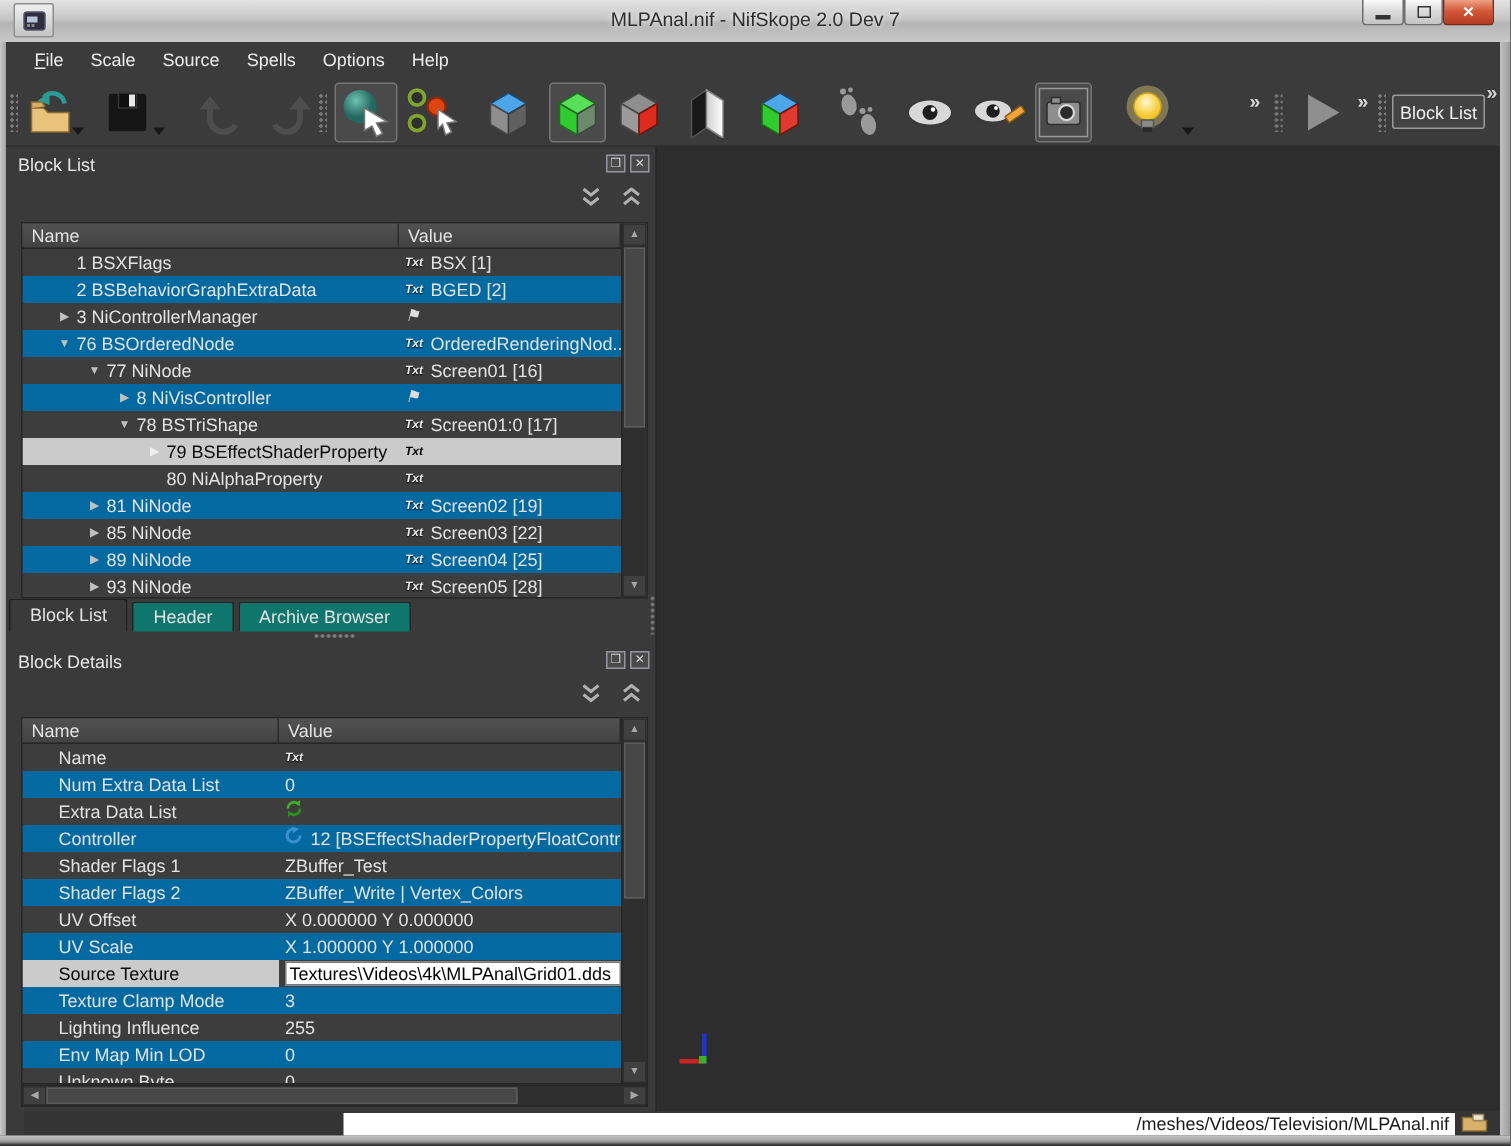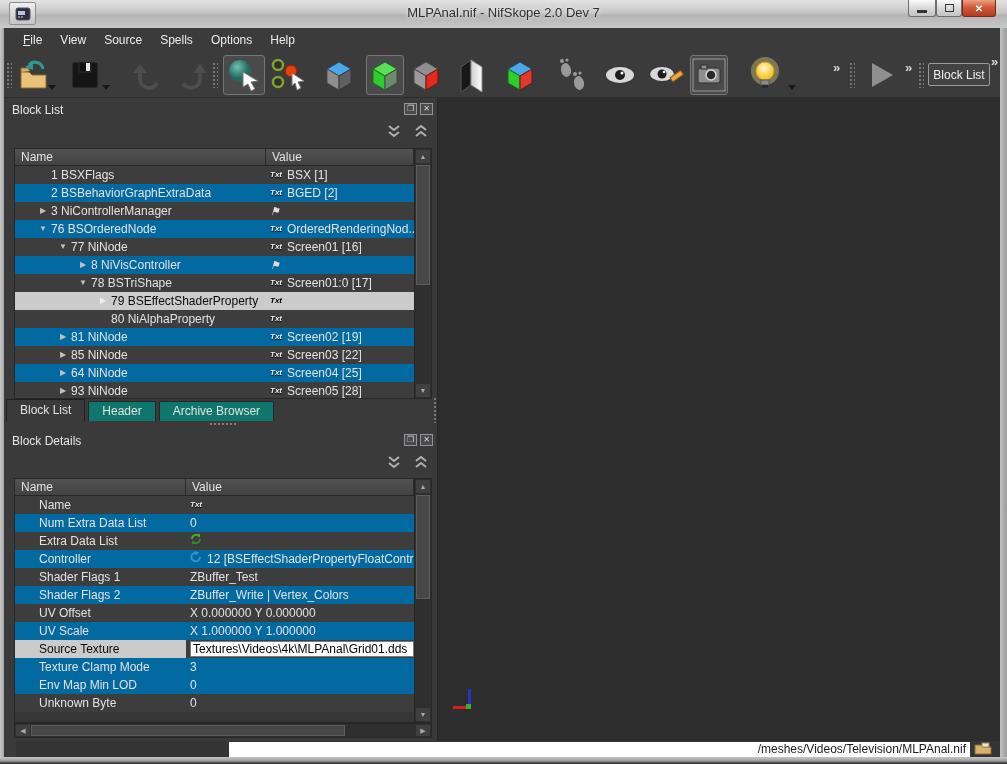--- a/index.html
+++ b/index.html
@@ -134,21 +134,21 @@
     <div class="capbtn max">
         <span class="max-glyph"></span>
       </div>
     <div class="capbtn close">
         <span>✕</span>
       </div>
   </div>
 
   <div class="menubar">
     <span class="menu-item mn-file">File</span>
-    <span class="menu-item">View</span>
+    <span class="menu-item">Scale</span>
     <span class="menu-item">Source</span>
     <span class="menu-item">Spells</span>
     <span class="menu-item">Options</span>
     <span class="menu-item">Help</span>
   </div>
 
   <div class="toolbar">
     <div class="grip" style="left:2px"></div>
 
     <div class="tbtn" style="left:10px">
@@ -440,21 +440,21 @@
               <span class="lbl">85 NiNode</span>
             </div>
             <div class="cell bl-val">
               <span class="vic ic-txt">Txt</span>
               <span class="vtext">Screen03 [22]</span>
             </div>
           </div>
           <div class="trow">
             <div class="cell bl-name" style="padding-left: 40px;">
               <span class="arrow">▶</span>
-              <span class="lbl">64 NiNode</span>
+              <span class="lbl">89 NiNode</span>
             </div>
             <div class="cell bl-val">
               <span class="vic ic-txt">Txt</span>
               <span class="vtext">Screen04 [25]</span>
             </div>
           </div>
           <div class="trow lt">
             <div class="cell bl-name" style="padding-left: 40px;">
               <span class="arrow">▶</span>
               <span class="lbl">93 NiNode</span>
@@ -587,20 +587,28 @@
             </div>
           </div>
           <div class="trow">
             <div class="cell bd-name">
               <span class="lbl">Texture Clamp Mode</span>
             </div>
             <div class="cell bd-val">
               <span class="vtext">3</span>
             </div>
           </div>
+          <div class="trow lt">
+            <div class="cell bd-name">
+              <span class="lbl">Lighting Influence</span>
+            </div>
+            <div class="cell bd-val">
+              <span class="vtext">255</span>
+            </div>
+          </div>
           <div class="trow">
             <div class="cell bd-name">
               <span class="lbl">Env Map Min LOD</span>
             </div>
             <div class="cell bd-val">
               <span class="vtext">0</span>
             </div>
           </div>
           <div class="trow lt">
             <div class="cell bd-name">

